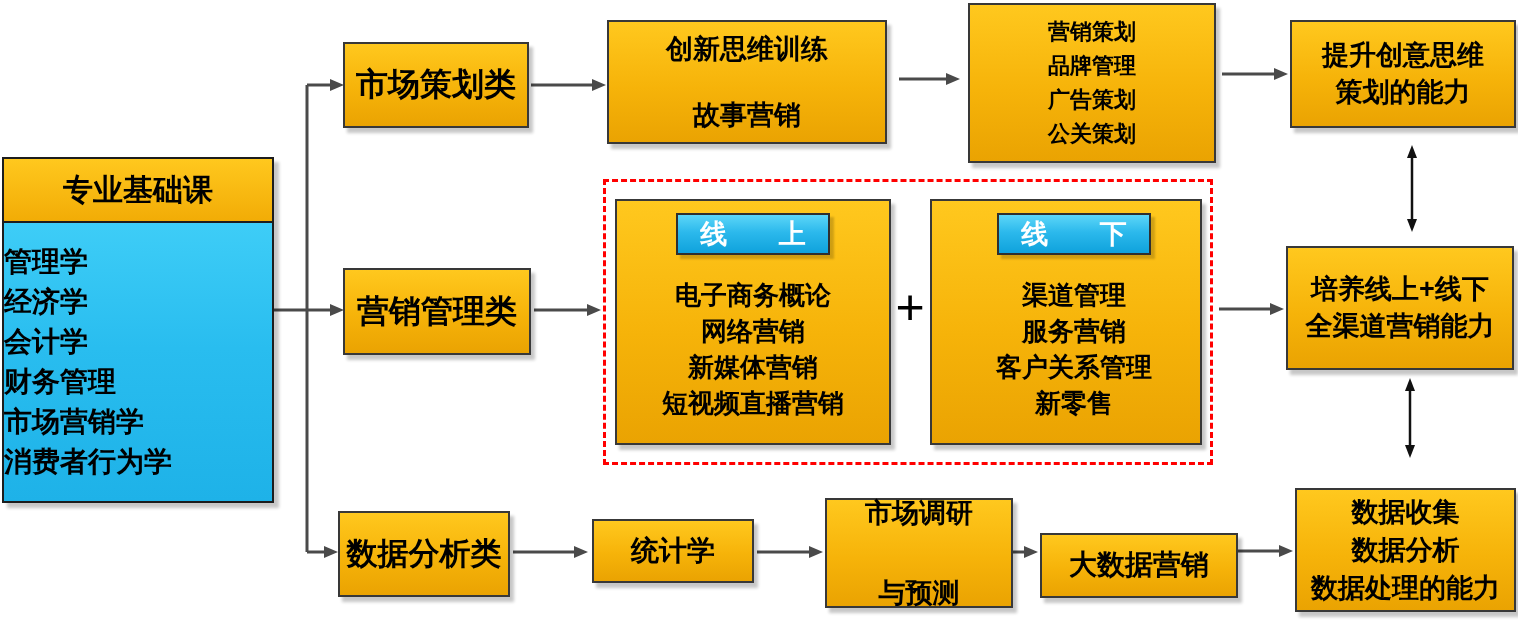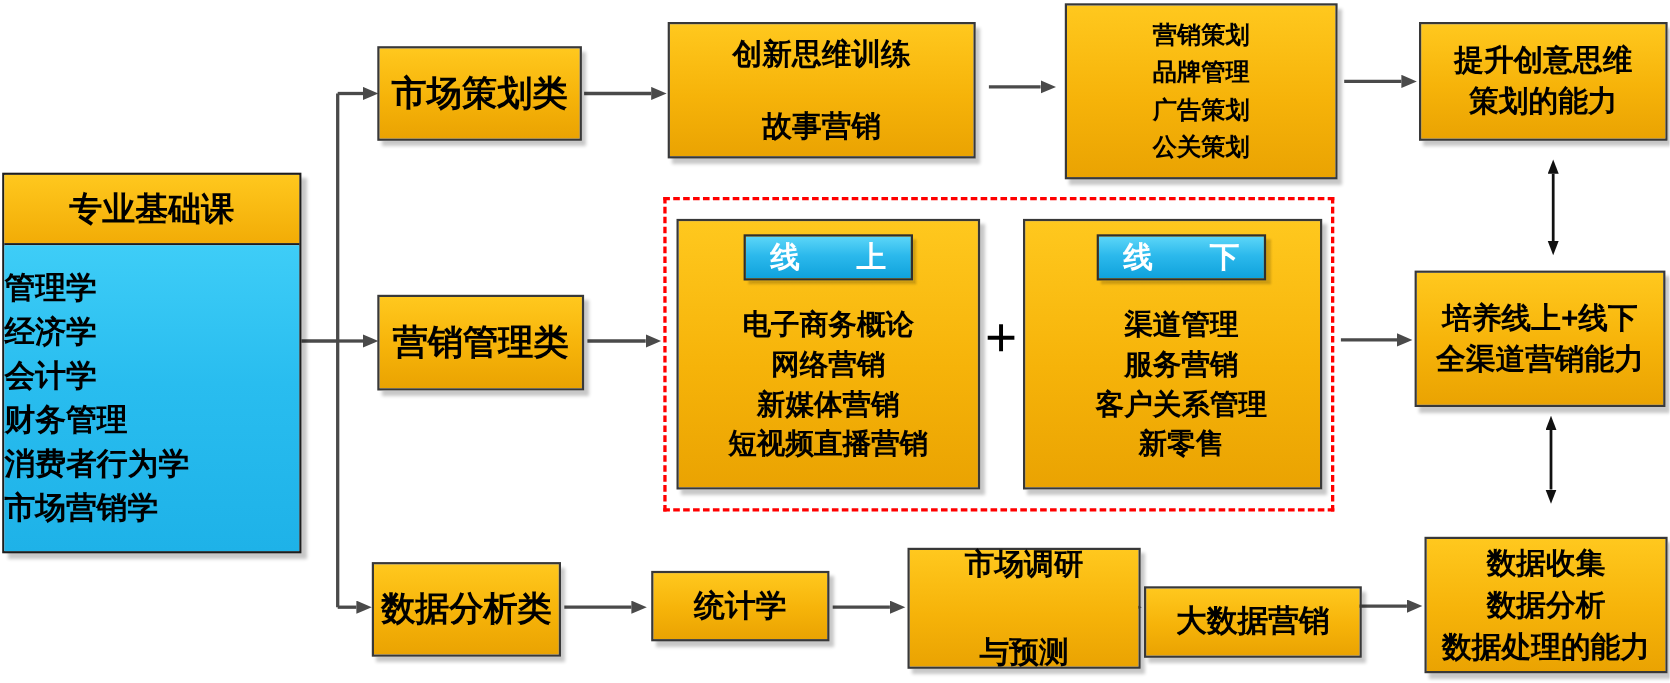--- a/index.html
+++ b/index.html
@@ -94,22 +94,22 @@
     <path d="M1410,391 V445" stroke="#111111" stroke-width="2.5" fill="none" marker-start="url(#ahb)" marker-end="url(#ahb)"></path>
   </svg>
 
   <div class="base">
     <div class="base-header">专业基础课</div>
     <div class="base-body">
       <div>管理学</div>
       <div>经济学</div>
       <div>会计学</div>
       <div>财务管理</div>
+      <div>市场营销学</div>
       <div>消费者行为学</div>
-      <div>市场营销学</div>
     </div>
   </div>
 
   <div class="box cat" style="left:343px;top:42px;width:186px;height:86px;">市场策划类</div>
 
   <div class="box two-line" style="left:607px;top:20px;width:280px;height:124px;">
     <div class="inno-l1">创新思维训练</div>
     <div>故事营销</div>
   </div>
 
@@ -153,21 +153,21 @@
 
   <div class="box ability" style="left:1286px;top:246px;width:228px;height:124px;">
     <div>培养线上+线下</div>
     <div>全渠道营销能力</div>
   </div>
 
   <div class="box cat" style="left:338px;top:511px;width:172px;height:86px;font-size:31px;">数据分析类</div>
 
   <div class="box" style="left:592px;top:519px;width:162px;height:64px;font-size:28px;">统计学</div>
 
-  <div class="box" style="left:825px;top:498px;width:212px;height:110px;font-size:27px;line-height:36px;gap:44px;">
+  <div class="box" style="left:825px;top:498px;width:188px;height:110px;font-size:27px;line-height:36px;gap:44px;">
     <div>市场调研</div>
     <div>与预测</div>
   </div>
 
   <div class="box" style="left:1040px;top:519px;width:198px;height:65px;font-size:28px;margin-top:14px;">大数据营销</div>
 
   <div class="box" style="left:1295px;top:488px;width:221px;height:124px;font-size:27px;line-height:38px;">
     <div>数据收集</div>
     <div>数据分析</div>
     <div>数据处理的能力</div>

